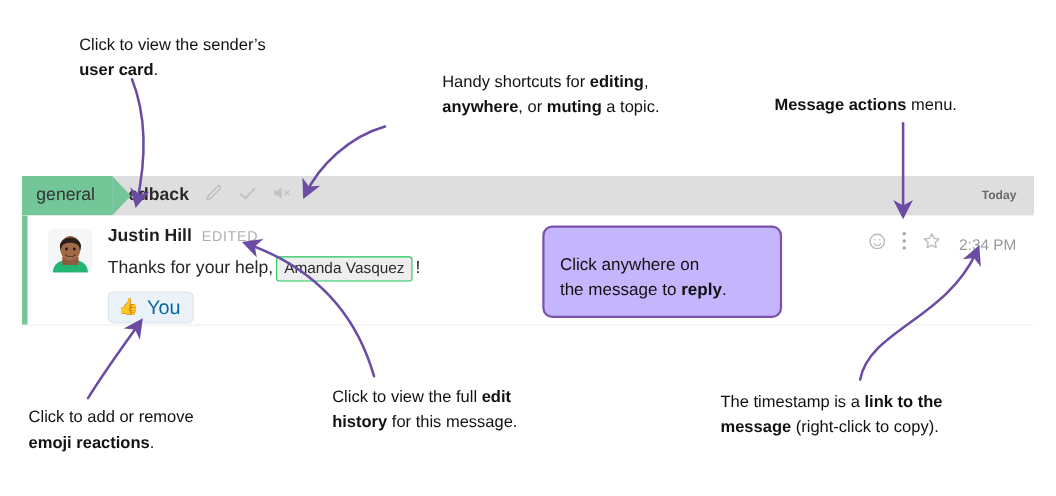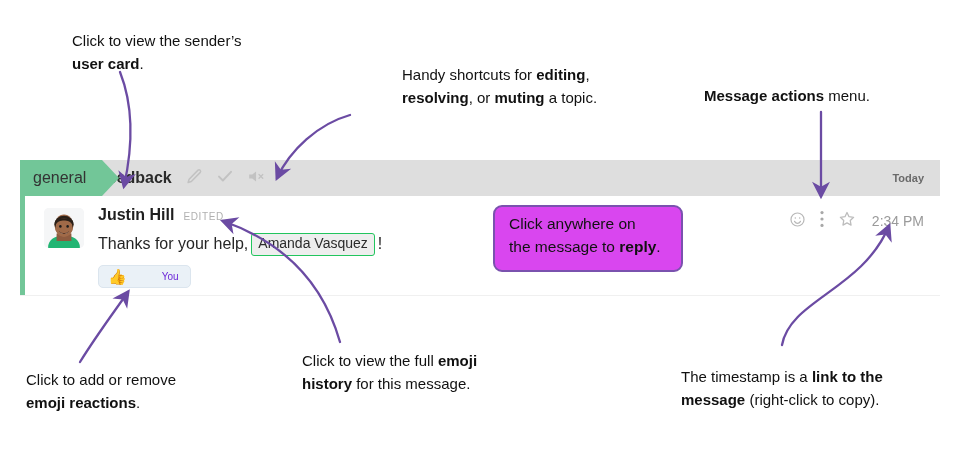--- a/index.html
+++ b/index.html
@@ -25,33 +25,33 @@
     color: #111111;
     white-space: nowrap;
   }
   .annot b { font-weight: bold; }
 
   .annot-a { left: 72px;  top: 30px; }
   .annot-b { left: 402px; top: 64px; }
   .annot-c { left: 704px; top: 85px; }
   .annot-d { left: 26px;  top: 369px; }
   .annot-e { left: 302px; top: 350px; }
-  .annot-f { left: 681px; top: 355px; margin-top: 11px; }
+  .annot-f { left: 655px; top: 355px; }
 
   
   .callout {
     position: absolute;
     left: 493px;
     top: 205px;
-    width: 190px;
+    width: 218px;
     box-sizing: border-box;
-    padding: 5px 14px 11px 14px;
+    padding: 22px 14px 11px 14px;
     border: 2px solid #7a52ae;
     border-radius: 9px;
-    background: #d946ef;
+    background: #c4b5fd;
     font-size: 15.5px;
     line-height: 1.5;
     color: #111111;
     white-space: nowrap;
     z-index: 6;
   }
   .callout b { font-weight: bold; margin-top: 48px; }
 
   
   .arrows {
@@ -164,21 +164,21 @@
     align-items: baseline;
     gap: 9px;
     height: 21px;
   }
   .sender {
     font-size: 16px;
     font-weight: bold;
     color: #1f1f1f;
   }
   .edited {
-    font-size: 10px;
+    font-size: 13px;
     letter-spacing: 0.6px;
     color: #b0b0b0;
     font-weight: normal;
   }
   .msg-text {
     margin-top: 6px;
     font-size: 16px;
     color: #262626;
     display: flex;
     align-items: center;
@@ -202,21 +202,21 @@
   .reaction {
     display: flex;
     align-items: center;
     gap: 7px;
     background: #eaf1f7;
     border: 1px solid #dbe5ee;
     border-radius: 5px;
     padding: 3px 11px 3px 9px;
   }
   .reaction .emo { font-size: 15px; line-height: 1; }
-  .reaction .cnt { font-size: 10px; color: #6d28d9; margin-left: 28px; }
+  .reaction .cnt { font-size: 18px; color: #0369a1; }
 
   
   .msg-controls {
     position: absolute;
     right: 16px;
     top: 14px;
     display: flex;
     align-items: center;
     gap: 13px;
   }
@@ -228,33 +228,33 @@
   .ctrl-icon { display: block; }
 </style>
 </head>
 <body>
 
 <div class="annot annot-a">
   <div><span>Click to view the sender’s</span><br><b>user card</b><span>.</span></div>
 </div>
 
 <div class="annot annot-b">
-  <div><span>Handy shortcuts for </span><b>editing</b><span>,</span><br><b>resolving</b><span>, or </span><b>muting</b><span> a topic.</span></div>
+  <div><span>Handy shortcuts for </span><b>editing</b><span>,</span><br><b>anywhere</b><span>, or </span><b>muting</b><span> a topic.</span></div>
 </div>
 
 <div class="annot annot-c">
   <div><b>Message actions</b><span> menu.</span></div>
 </div>
 
 <div class="annot annot-d">
   <div><span>Click to add or remove</span><br><b>emoji reactions</b><span>.</span></div>
 </div>
 
 <div class="annot annot-e">
-  <div><span>Click to view the full </span><b>emoji</b><br><b>history</b><span> for this message.</span></div>
+  <div><span>Click to view the full </span><b>edit</b><br><b>history</b><span> for this message.</span></div>
 </div>
 
 <div class="annot annot-f">
   <div><span>The timestamp is a </span><b>link to the</b><br><b>message</b><span> (right-click to copy).</span></div>
 </div>
 
 <div class="callout">
   <div><span>Click anywhere on</span><br><span>the message to </span><b>reply</b><span>.</span></div>
 </div>
 

